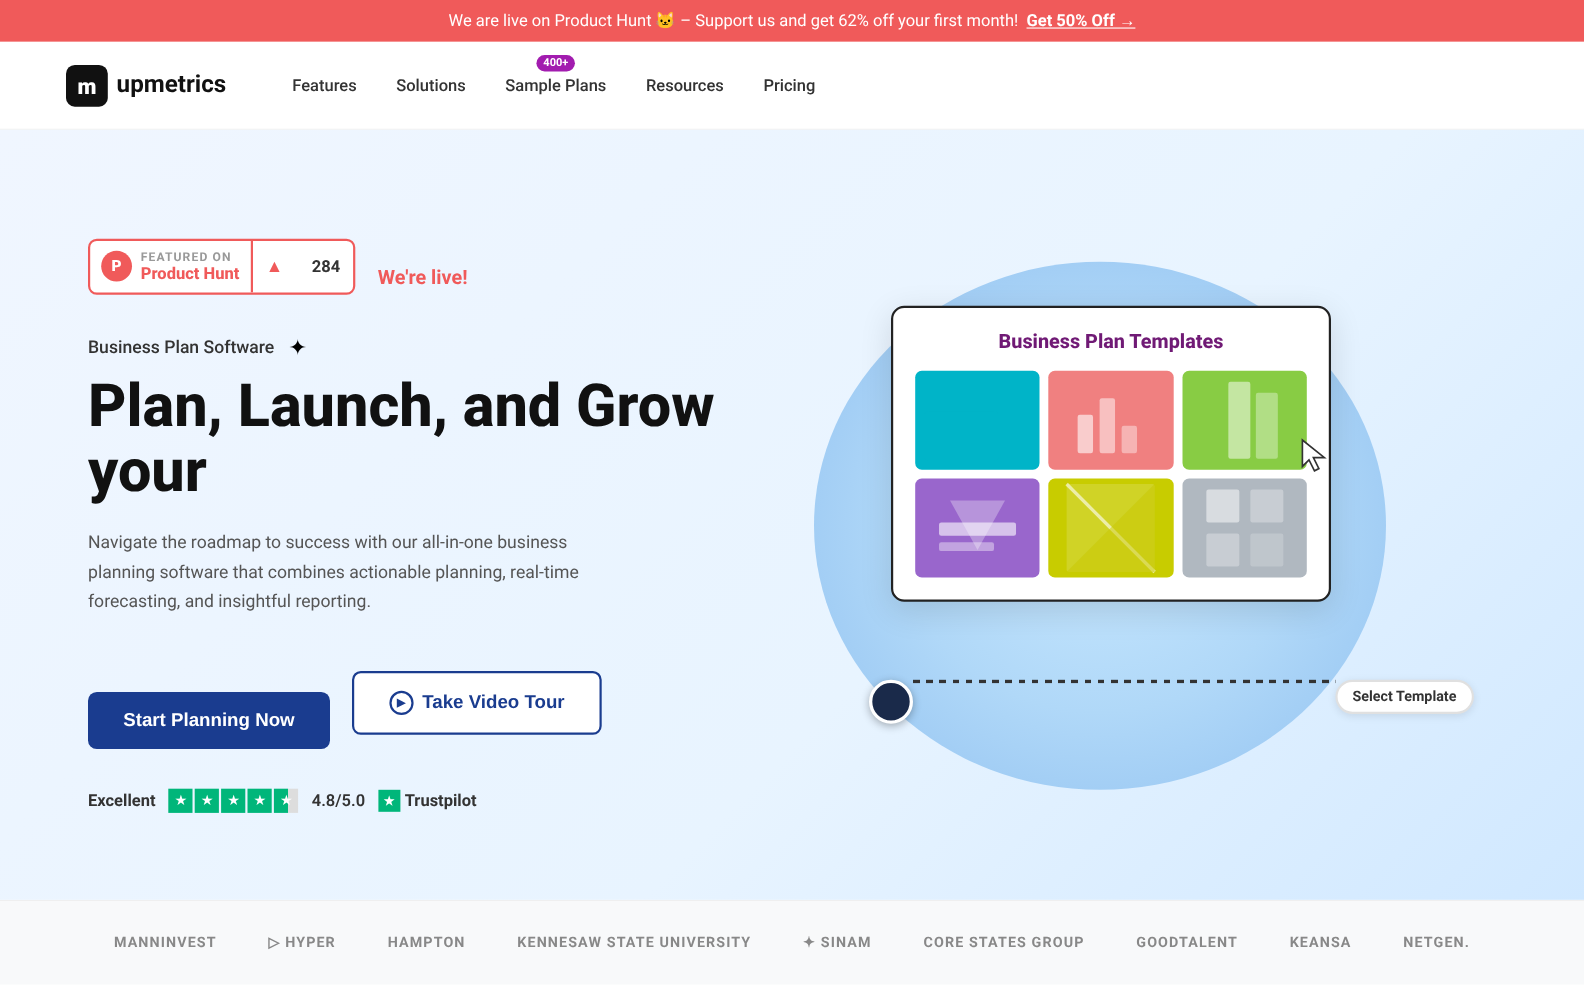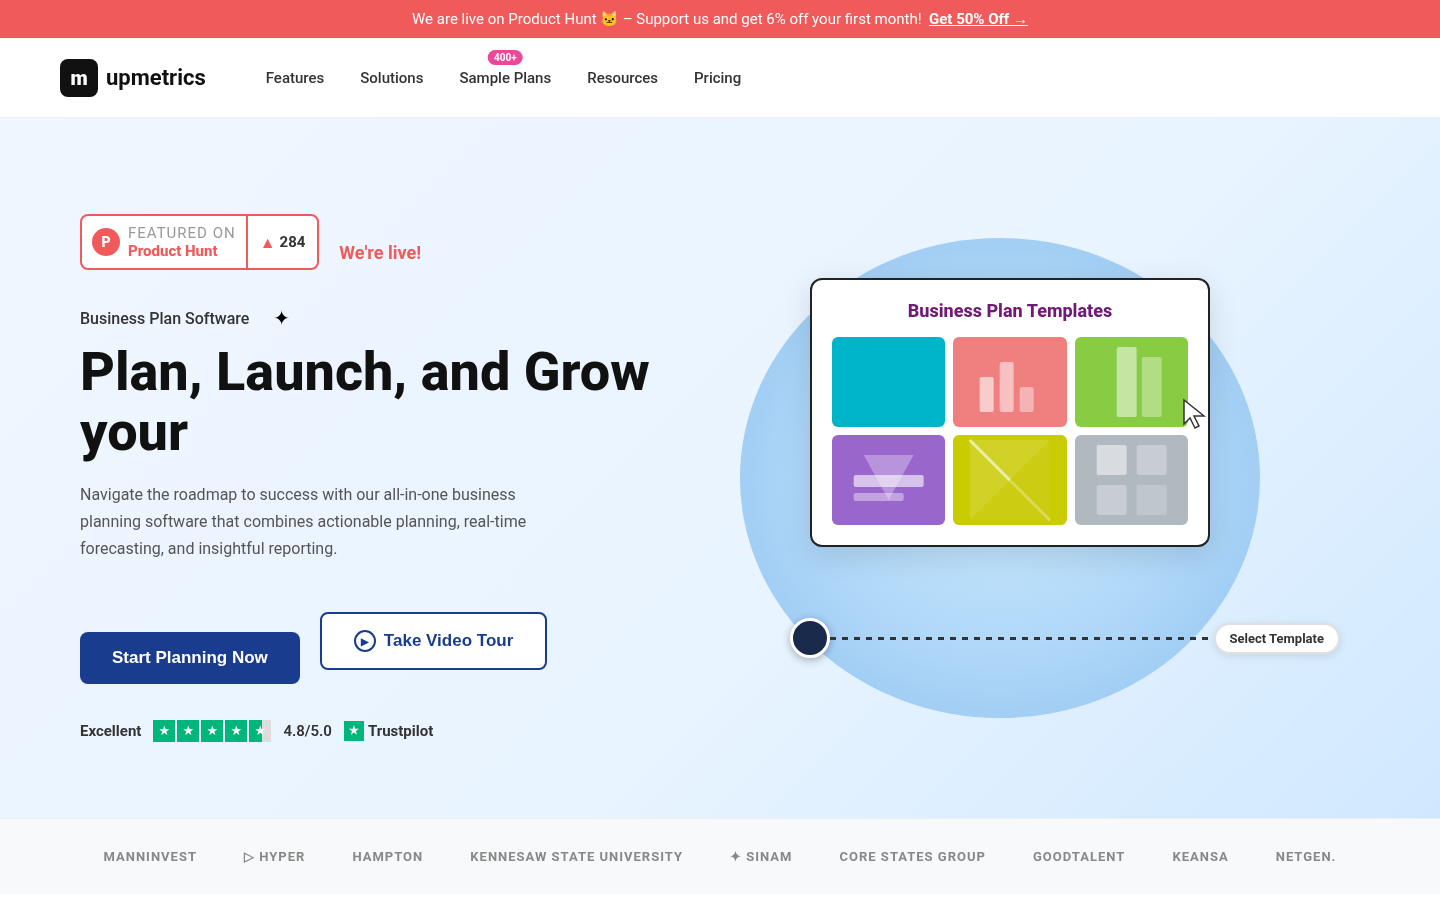--- a/index.html
+++ b/index.html
@@ -65,21 +65,21 @@
       font-weight: 500;
     }
     .nav-links li.sample-plans {
       position: relative;
     }
     .badge-400 {
       position: absolute;
       top: -18px;
       left: 50%;
       transform: translateX(-50%);
-      background: #ec4899;
+      background: #a21caf;
       color: #fff;
       font-size: 10px;
       font-weight: 700;
       border-radius: 10px;
       padding: 2px 6px;
     }
     .nav-buttons {
       display: flex;
       align-items: center;
       gap: 12px;
@@ -155,22 +155,22 @@
       justify-content: center;
       color: #fff;
       font-size: 14px;
       font-weight: 900;
     }
     .ph-text {
       display: flex;
       flex-direction: column;
     }
     .ph-featured {
-      font-size: 15px;
-      font-weight: 400;
+      font-size: 11px;
+      font-weight: 700;
       color: #999;
       letter-spacing: 1px;
     }
     .ph-name {
       font-size: 15px;
       font-weight: 800;
       color: #f05a5a;
     }
     .ph-right {
       display: flex;
@@ -179,39 +179,40 @@
       gap: 4px;
     }
     .ph-arrow {
       color: #f05a5a;
       font-size: 16px;
     }
     .ph-count {
       font-size: 15px;
       font-weight: 700;
       color: #333;
+      margin-left: 22px;
     }
     .we-live {
       font-size: 18px;
       font-weight: 700;
       color: #f05a5a;
       margin-left: 20px;
     }
 
     .ph-row {
       display: flex;
       align-items: center;
       margin-bottom: 16px;
     }
 
     
     .subtitle-line {
       display: flex;
       align-items: center;
-      gap: 24px;
+      gap: 13px;
       margin-bottom: 12px;
     }
     .subtitle-text {
       font-size: 16px;
       color: #333;
       font-weight: 500;
     }
     .sparkle-icon {
       font-size: 20px;
     }
@@ -401,21 +402,21 @@
       font-size: 28px;
     }
 
     
     .select-template-bar {
       position: absolute;
       bottom: 60px;
       left: 30px;
       right: -80px;
       display: flex;
-      align-items: center;
+      align-items: flex-start;
       z-index: 5;
     }
     .select-dot {
       width: 40px;
       height: 40px;
       background: #1a2a4a;
       border-radius: 50%;
       border: 3px solid #fff;
       box-shadow: 0 2px 8px rgba(0,0,0,0.3);
     }
@@ -453,21 +454,21 @@
       text-transform: uppercase;
       display: flex;
       align-items: center;
       gap: 6px;
     }
   </style>
 </head>
 <body>
 
 <div class="top-banner">
-  <span>We are live on Product Hunt 🐱 – Support us and get 6% off your first month!</span>
+  <span>We are live on Product Hunt 🐱 – Support us and get 62% off your first month!</span>
   &nbsp;<a href="#">Get 50% Off →</a>
 </div>
 
 <nav>
   <a href="#" class="logo">
     <div class="logo-icon">m</div>
     <span>upmetrics</span>
   </a>
   <ul class="nav-links">
     <li><a href="#">Features</a></li>

